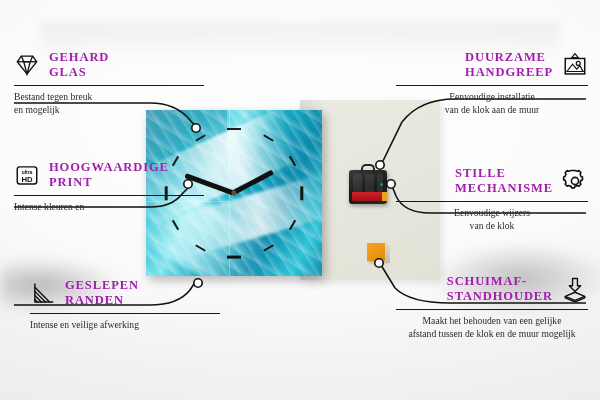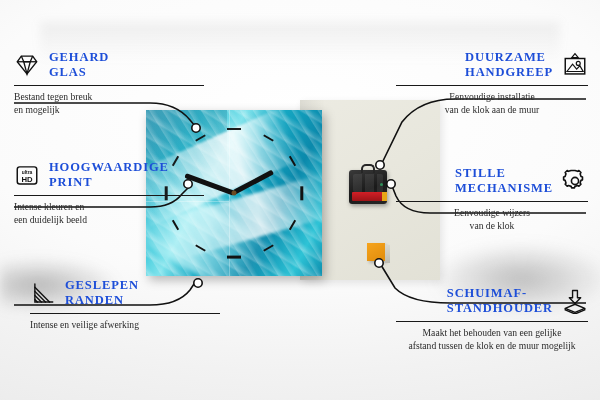--- a/index.html
+++ b/index.html
@@ -157,39 +157,39 @@
 
   
   .feat { position:absolute; width:190px; }
   .feat .head {
     display:flex; align-items:center; gap:9px;
   }
   .feat.right .head { flex-direction:row-reverse; }
   .feat .title {
     font-family:"Liberation Serif", serif;
     font-weight:700; font-size:12.5px; letter-spacing:.9px;
-    color:#1d4ed8; line-height:1.18; text-transform:uppercase;
+    color:#a21caf; line-height:1.18; text-transform:uppercase;
   }
   .feat.right .title { }
   .feat .rule { height:1.4px; background:#191919; margin:5px 0 5px 0; }
   .feat .sub {
     font-family:"Liberation Serif", serif;
     font-size:9.6px; line-height:1.32; color:#2b2b2b;
   }
   .feat.right .sub { text-align:center; }
 
   .icon { width:26px; height:26px; flex:0 0 26px; display:block; }
   .icon svg { display:block; width:26px; height:26px; }
 
   .f1 { left:14px; top:50px; }
   .f2 { left:14px; top:160px; }
   .f3 { left:30px; top:278px; }
   .f4 { left:396px; top:50px; width:192px; }
   .f5 { left:396px; top:166px; width:192px; }
-  .f6 { left:396px; top:286px; width:192px; }
+  .f6 { left:396px; top:274px; width:192px; }
   .f6 .sub { text-align:center; }
 </style>
 </head>
 <body>
 
 <div id="stage">
 
   <div class="bg-base"></div>
   <div class="bg-shadow-top"></div>
   <div class="bg-shadow-l"></div>
@@ -295,21 +295,20 @@
         </svg>
       </span>
       <div class="title">
         <div>HOOGWAARDIGE</div>
         <div>PRINT</div>
       </div>
     </div>
     <div class="rule"></div>
     <div class="sub">
       <div>Intense kleuren en</div>
-      <div>een duidelijk beeld</div>
     </div>
   </div>
 
   <div class="feat f3">
     <div class="head">
       <span class="icon">
         <svg viewBox="0 0 32 32">
             <g stroke="#111" stroke-width="1.7" fill="none" stroke-linecap="round">
           <path d="M6 5 L6 27 L28 27"></path>
           <path d="M6 9 L24 27"></path>

